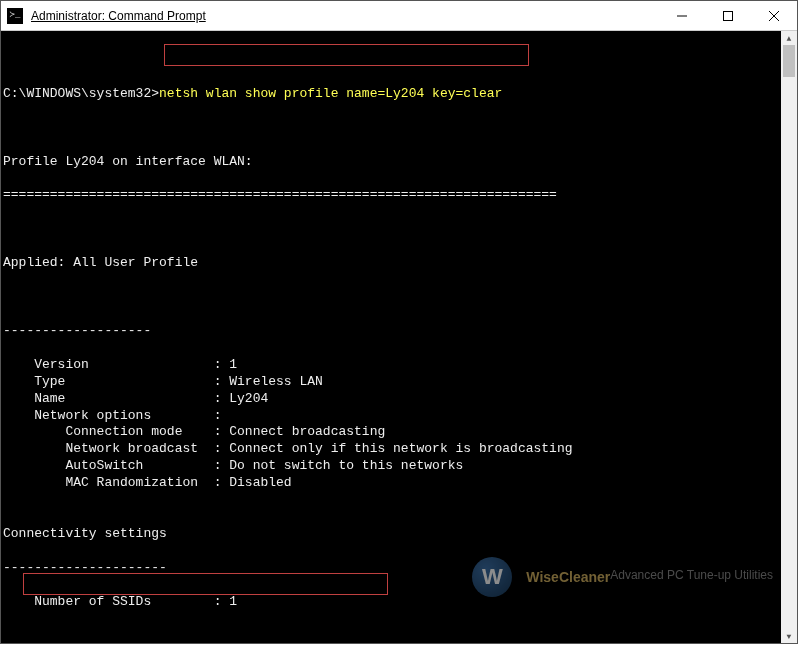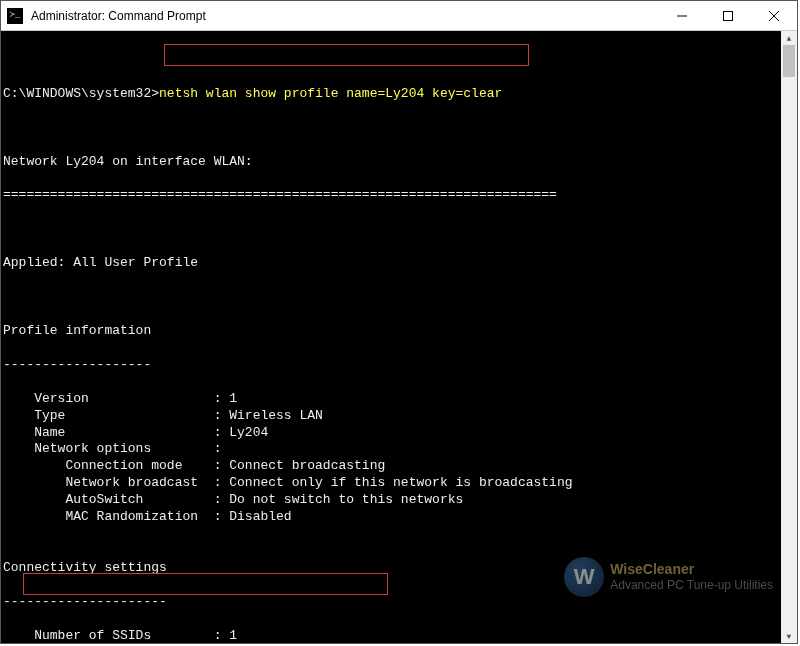--- a/index.html
+++ b/index.html
@@ -13,20 +13,21 @@
   }
   .window {
     position: absolute;
     top: 0; left: 0;
     width: 798px;
     height: 644px;
     border: 1px solid #555;
     background: #000000;
     display: flex;
     flex-direction: column;
+    text-decoration: underline;
   }
   .titlebar {
     height: 30px;
     background: #fff;
     display: flex;
     align-items: center;
     border-bottom: 1px solid #ccc;
     user-select: none;
   }
   .titlebar-icon {
@@ -116,21 +117,21 @@
     pointer-events: none;
   }
   .wm-circle {
     width: 40px; height: 40px;
     border-radius: 50%;
     background: radial-gradient(circle at 35% 30%, #3a6ea5, #1a3a5a);
     display:flex; align-items:center; justify-content:center;
     color:#fff; font-family:Arial,sans-serif; font-size:22px; font-weight:bold;
     margin-right:6px;
   }
-  .wm-text { display:flex; flex-direction:column; }
+  .wm-text { display:flex; flex-direction:row;margin-left:8px; }
   .wm-title {
     font-family: Arial, sans-serif;
     font-size: 14px;
     color: #d0b060;
     font-weight: bold;
   }
   .wm-sub {
     font-family: Arial, sans-serif;
     font-size: 12px;
     color: #888;
@@ -161,26 +162,25 @@
             <line x1="10" y1="0" x2="0" y2="10" stroke="#000" stroke-width="1"></line>
           </svg>
       </div>
     </div>
   </div>
 
   <div class="console">
 <div class="line"></div>
 <div class="line"><span>C:\WINDOWS\system32&gt;</span><span class="yellow">netsh wlan show profile name=Ly204 key=clear</span></div>
 <div class="line"></div>
-<div class="line">Network Ly204 on interface WLAN:</div>
+<div class="line">Profile Ly204 on interface WLAN:</div>
 <div class="line">=======================================================================</div>
 <div class="line"></div>
 <div class="line">Applied: All User Profile</div>
 <div class="line"></div>
-<div class="line">Profile information</div>
 <div class="line">-------------------</div>
 <div class="line kv-row"><span>    Version                </span><span>: 1</span></div>
 <div class="line kv-row"><span>    Type                   </span><span>: Wireless LAN</span></div>
 <div class="line kv-row"><span>    Name                   </span><span>: Ly204</span></div>
 <div class="line kv-row"><span>    Network options        </span><span>:</span></div>
 <div class="line kv-row"><span>        Connection mode    </span><span>: Connect broadcasting</span></div>
 <div class="line kv-row"><span>        Network broadcast  </span><span>: Connect only if this network is broadcasting</span></div>
 <div class="line kv-row"><span>        AutoSwitch         </span><span>: Do not switch to this networks</span></div>
 <div class="line kv-row"><span>        MAC Randomization  </span><span>: Disabled</span></div>
 <div class="line"></div>

